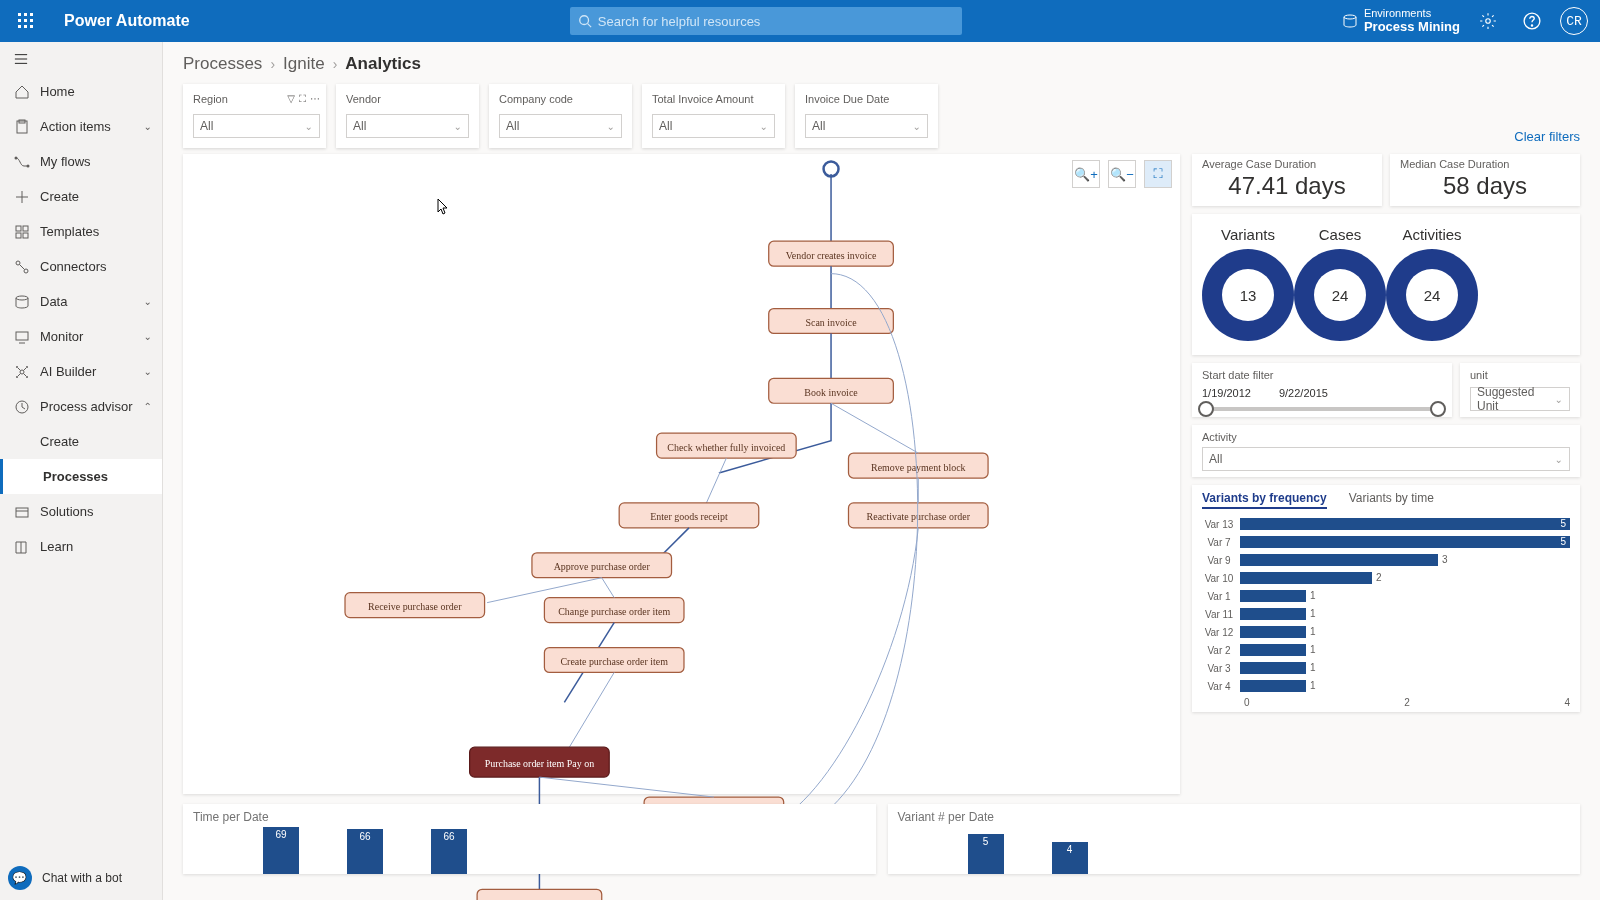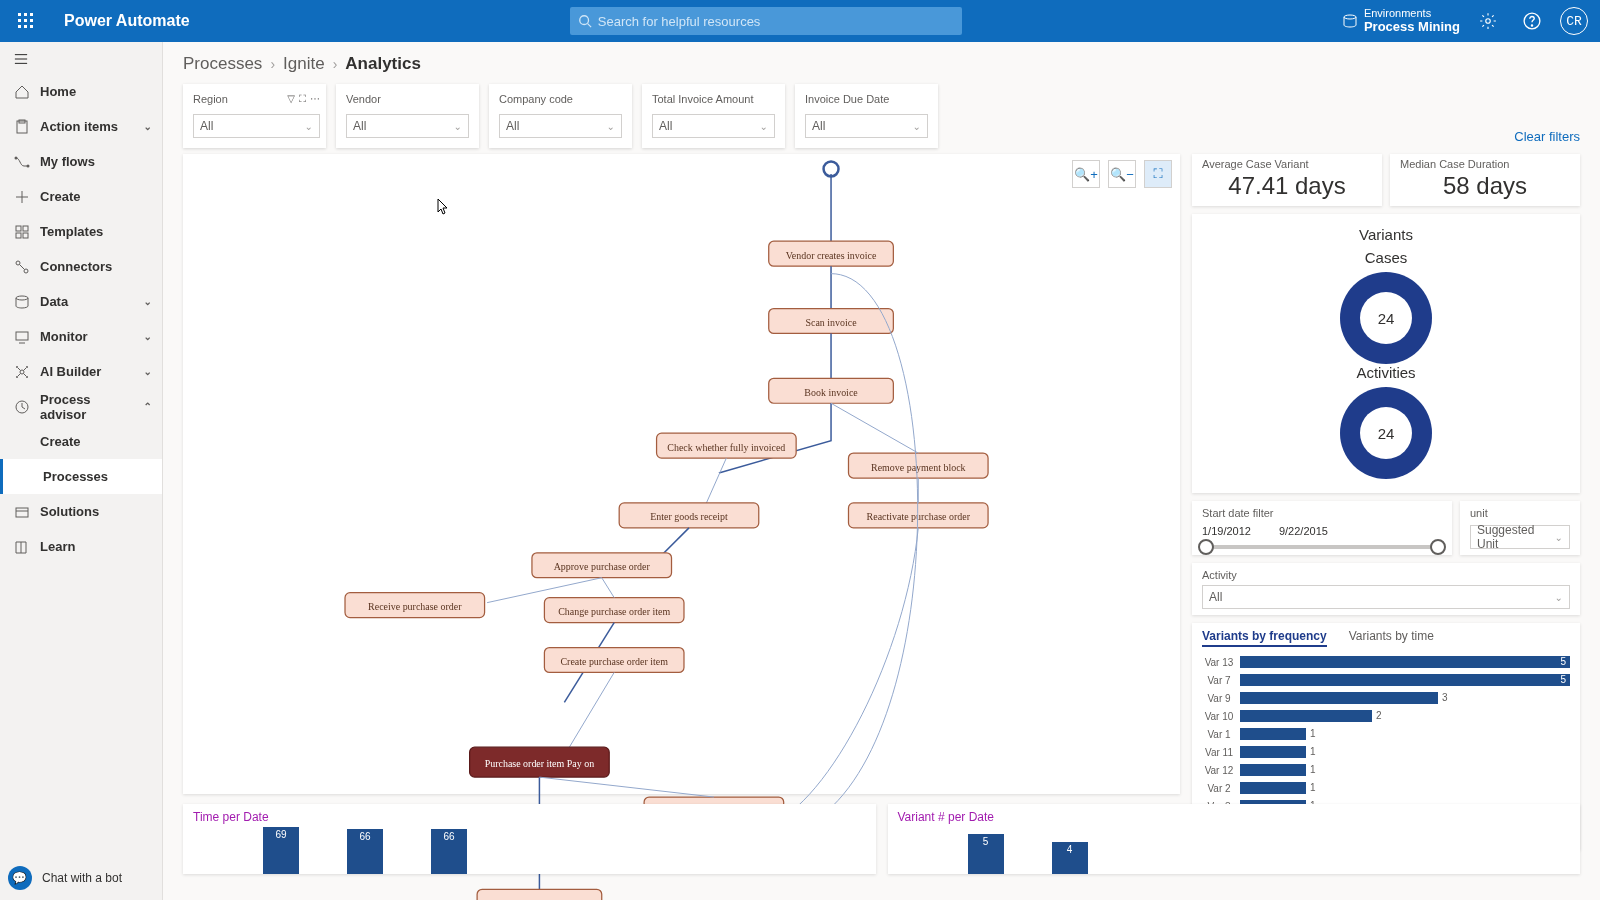--- a/index.html
+++ b/index.html
@@ -15,21 +15,21 @@
   .header-right { display: flex; align-items: center; gap: 12px; margin-right: 4px; }
   .env-block { text-align: left; line-height: 1.15; font-size: 11px; cursor: pointer; display: flex; align-items: center; gap: 6px;}
   .env-block .env-name { font-size: 13px; font-weight: 600; }
   .icon-btn { width: 32px; height: 32px; display: flex; align-items: center; justify-content: center; cursor: pointer; }
   .avatar { width: 28px; height: 28px; border-radius: 50%; border: 1px solid #fff; display: flex; align-items: center; justify-content: center; font-size: 13px; font-family: Liberation Mono, monospace; }
 
   
   .shell { display: flex; height: calc(900px - 42px); }
   
   .sidebar { width: 163px; background: #f3f2f1; border-right: 1px solid #e1dfdd; padding-top: 2px; position: relative; }
-  .nav-item { height: 35px; display: flex; align-items: center; padding: 0 10px 0 14px; font-size: 13px; cursor: pointer; gap: 10px; color: #323130; font-weight: bold; }
+  .nav-item { height: 35px; display: flex; align-items: center; padding: 0 10px 0 14px; font-size: 13px; cursor: pointer; gap: 10px; color: #323130; }
   .nav-item.active { background: #fff; border-left: 3px solid #0f6cbd; font-weight: 600; padding-left: 11px; }
   .nav-item.sub { padding-left: 40px; }
   .nav-icon { width: 16px; height: 16px; display: flex; align-items: center; justify-content: center; flex-shrink: 0; }
   .nav-chevron { margin-left: auto; font-size: 10px; color: #605e5c; }
   .hamburger-row { height: 30px; display:flex; align-items:center; padding-left: 14px; cursor:pointer; }
   .chat-bot { position: absolute; bottom: 10px; left: 8px; display: flex; align-items: center; gap: 10px; font-size: 12px; cursor: pointer; }
   .chat-bot-icon { width: 24px; height: 24px; border-radius: 50%; background: #0f6cbd; color:#fff; display:flex; align-items:center; justify-content:center; font-size:12px;}
 
   
   .main { flex: 1; display: flex; flex-direction: column; background: #fff; overflow: hidden; }
@@ -60,21 +60,21 @@
   .map-btn.active{ background:#deecf9;}
   .svg-map { position:absolute; inset:0; }
   
   .right-panel { width: 388px; display:flex; flex-direction:column; gap:8px;}
   .card { background:#fff; box-shadow:0 1px 3px rgba(0,0,0,0.12); padding:6px 10px;}
   .kpi-row { display:flex; gap:8px;}
   .kpi { flex:1; background:#fff; box-shadow:0 1px 3px rgba(0,0,0,0.12); padding:4px 10px 6px; text-align:center;}
   .kpi-label{font-size:11px; color:#605e5c; text-align:left;}
   .kpi-value{font-size:24px; font-weight:400; margin-top:2px;}
   
-  .donut-row { display:flex; justify-content:flex-start; padding:6px 0 8px;flex-direction:column;}
+  .donut-row { display:flex; justify-content:flex-start; padding:6px 0 8px;}
   .donut-block{ text-align:center; }
   .donut-title{ font-size:15px; margin-bottom:6px;}
   .donut { width:92px; height:92px; border-radius:50%; background: conic-gradient(#1f3c8b 0 360deg); display:flex; align-items:center; justify-content:center; margin:0 auto;}
   .donut .hole{ width:52px; height:52px; background:#fff; border-radius:50%; display:flex; align-items:center; justify-content:center; font-size:15px;}
   
   .date-filter-row{ display:flex; gap:8px;}
   .date-filter-card{ flex:1;}
   .date-label{font-size:11px; color:#605e5c;}
   .date-values{ display:flex; gap:28px; font-size:11px; margin-top:6px;}
   .slider-track{ margin-top:8px; height:4px; background:#c8c6c4; position:relative; border-radius:2px;}
@@ -90,21 +90,21 @@
   .hbar-row{ display:flex; align-items:center; height:18px; font-size:10px;}
   .hbar-label{ width:38px; text-align:center; color:#605e5c; padding-right:4px;}
   .hbar-track{ flex:1; position:relative; height:12px;}
   .hbar-fill{ position:absolute; left:0; top:0; bottom:0; background:#1f4e8c;}
   .hbar-val{ margin-left:4px; color:#605e5c; font-size:10px;}
   .hbar-val.inside{ position:absolute; right:4px; color:#fff; top:0; line-height:12px;}
   .axis-row{display:flex; font-size:10px; color:#605e5c; padding-left:42px; justify-content:space-between; margin-top:2px;}
   
   .bottom-row { display:flex; gap:12px; margin-top:10px;}
   .bottom-card{ flex:1; background:#fff; box-shadow:0 1px 3px rgba(0,0,0,0.12); padding:6px 10px; height:70px; position:relative;}
-  .bottom-title{font-size:12px; color:#a21caf;}
+  .bottom-title{font-size:12px; color:#737373;}
   .vbars{ position:absolute; bottom:0; left:80px; right:10px; height:50px; display:flex; align-items:flex-end; gap:48px;}
   .vbar{ width:36px; background:#1f4e8c; color:#fff; font-size:10px; display:flex; align-items:flex-start; justify-content:center; padding-top:2px;}
   
   .cursor-pointer{ position:absolute; left:437px; top:198px; font-size:14px; pointer-events:none;}
   
   svg text{font-family:"Segoe UI";}
   .node-box{ fill:#faded3; stroke:#a35d3f; stroke-width:0.5;}
   .node-box.dark{ fill:#7d2a2a; stroke:#5a1a1a;}
   .node-box.orange{ fill:#d57b3a;}
   .node-text{font-size:4px; fill:#5a3420;}
@@ -464,32 +464,35 @@
             <circle cx="145" cy="522" r="4" fill="none" stroke="#3b5b9b"></circle>
 
             <path class="flow-line-thin" d="M260 48 C 310 48 310 270 234 274"></path>
             <path class="flow-line-thin" d="M295 150 C 290 200 260 260 234 270"></path>
           </svg>
         </div>
 
         <div class="right-panel">
           <div class="kpi-row">
             <div class="kpi">
-              <div class="kpi-label">Average Case Variant</div>
+              <div class="kpi-label">Average Case Duration</div>
               <div class="kpi-value">47.41 days</div>
             </div>
             <div class="kpi">
               <div class="kpi-label">Median Case Duration</div>
               <div class="kpi-value">58 days</div>
             </div>
           </div>
           <div class="card">
             <div class="donut-row" id="donut-row">
                 <div class="donut-block">
                   <div class="donut-title">Variants</div>
+                  <div class="donut">
+                    <div class="hole">13</div>
+                  </div>
                 </div>
                 <div class="donut-block">
                   <div class="donut-title">Cases</div>
                   <div class="donut">
                     <div class="hole">24</div>
                   </div>
                 </div>
                 <div class="donut-block">
                   <div class="donut-title">Activities</div>
                   <div class="donut">

